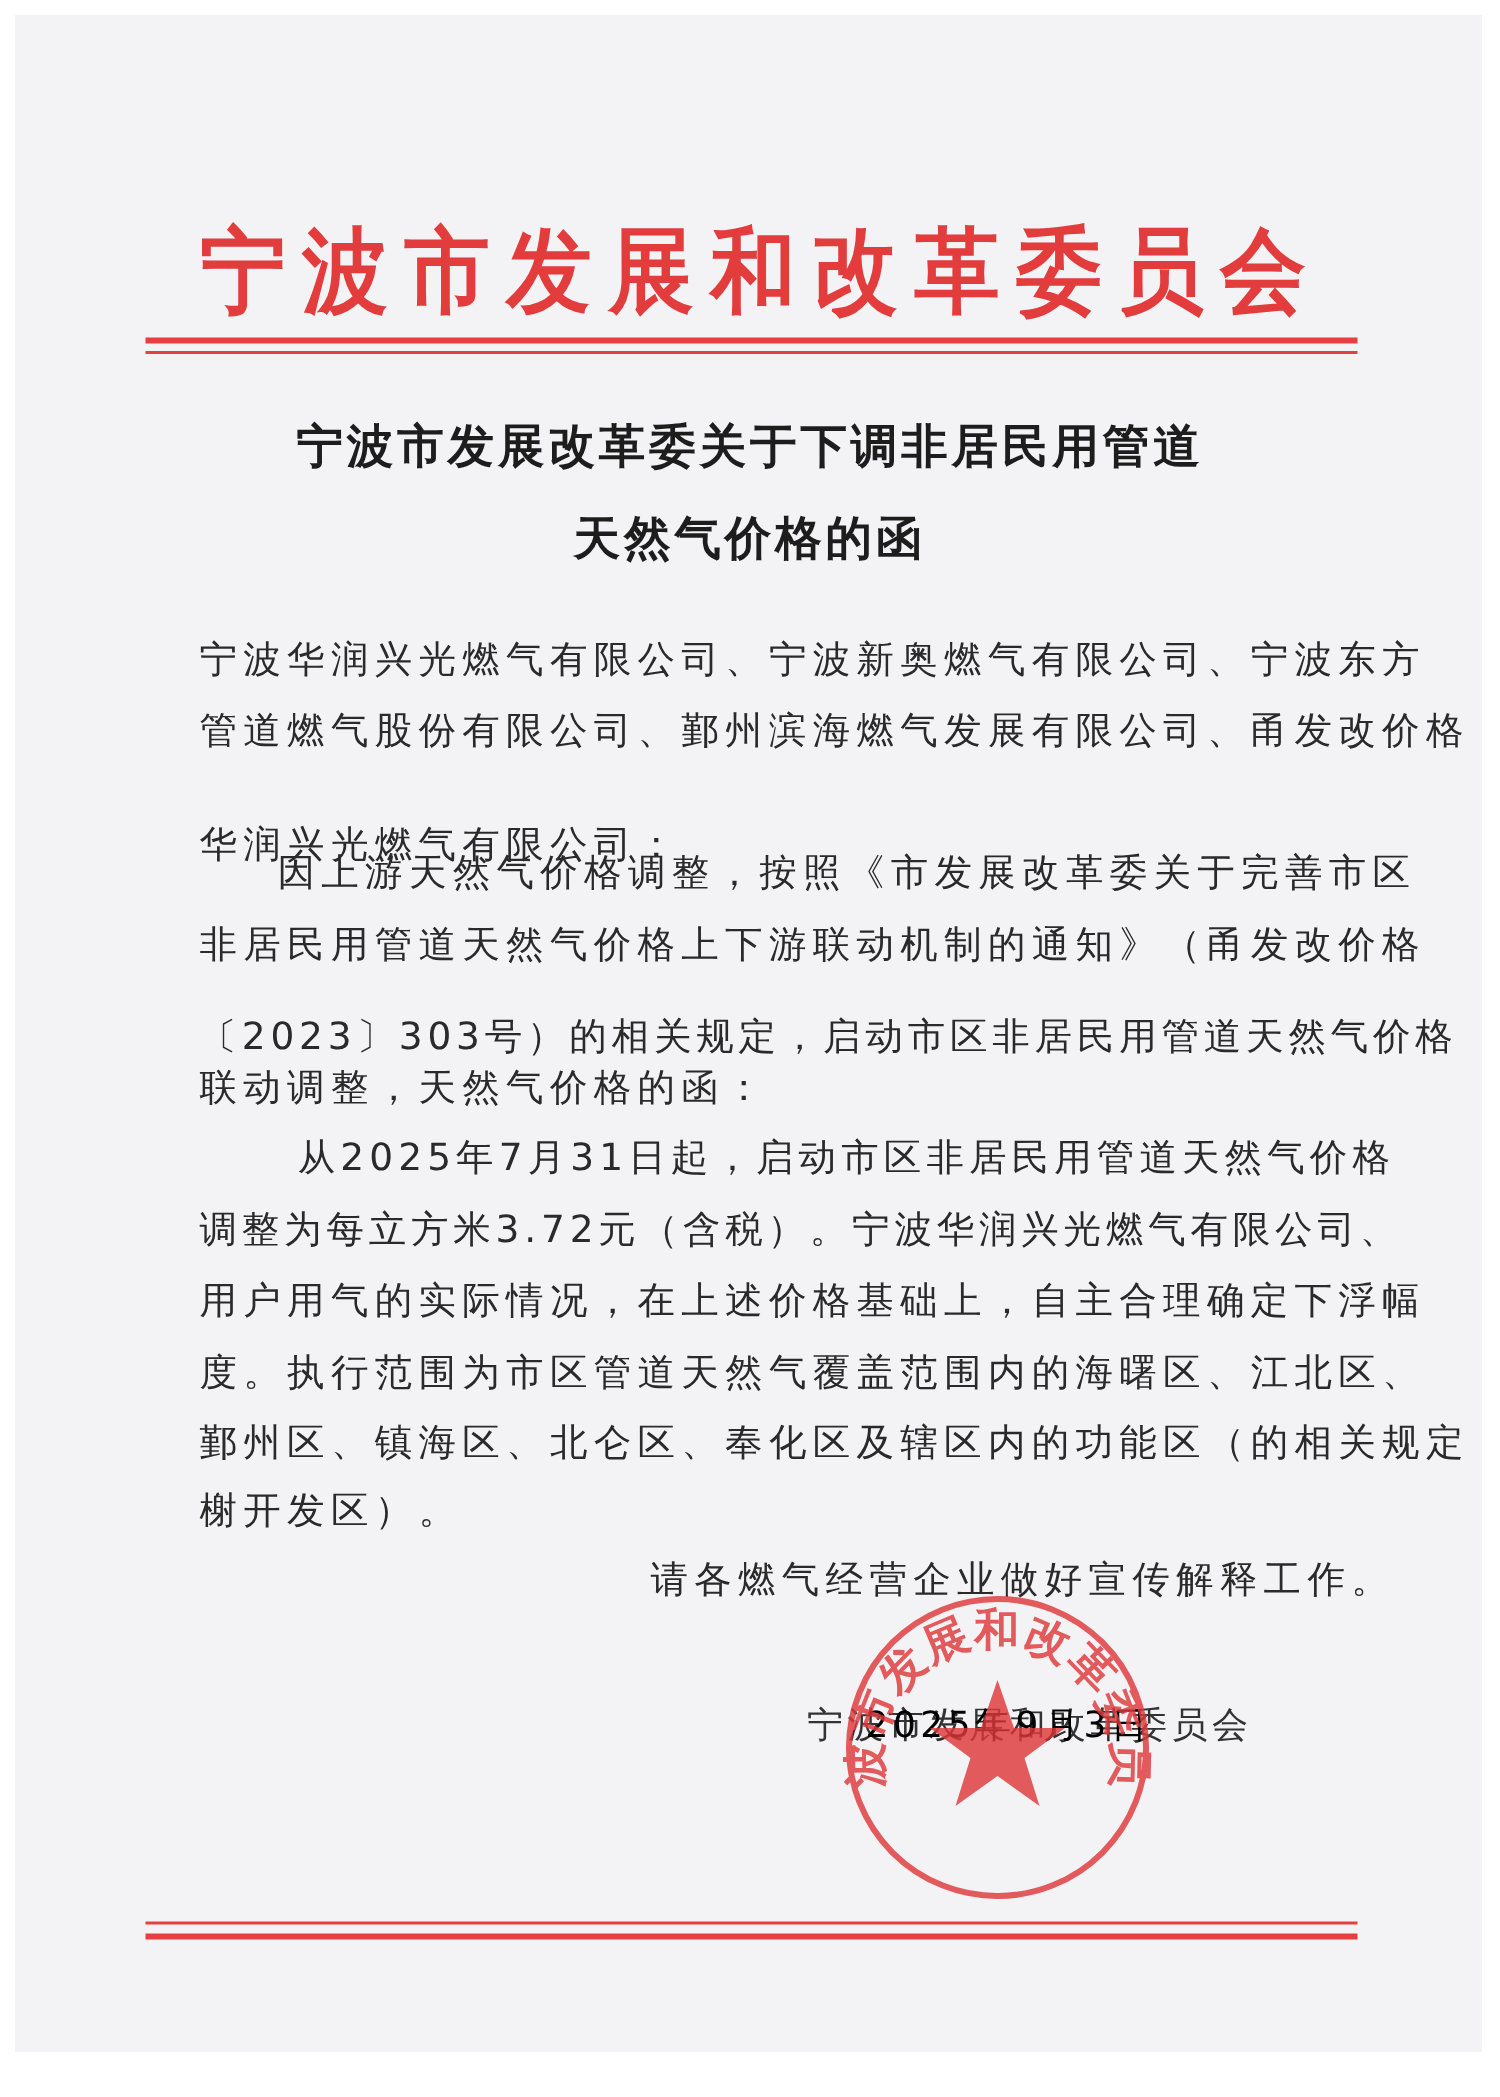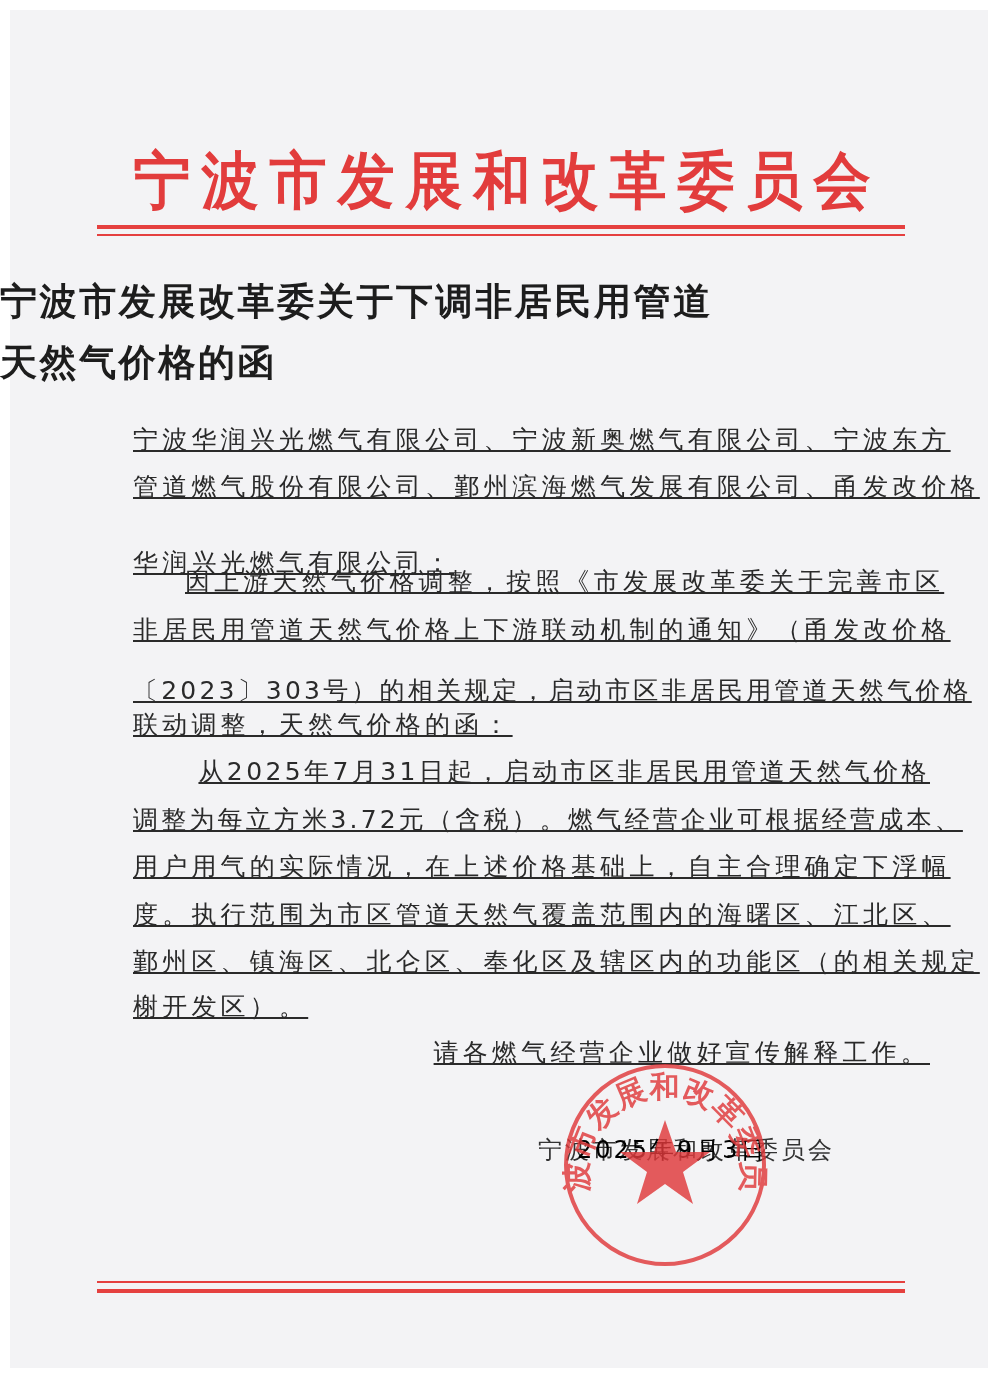--- a/index.html
+++ b/index.html
@@ -21,33 +21,32 @@
     display:inline-block; transform:scaleX(0.92); transform-origin:center;
     font-family: "DejaVu Serif", serif;
   }
   .rule { position:absolute; left:97px; width:808px; background:#e5403f; }
   .rule.h-thick { top:225px; height:4px; }
   .rule.h-thin  { top:234px; height:2px; }
   .rule.f-thin  { top:1281px; height:2px; }
   .rule.f-thick { top:1289px; height:4px; }
 
   .doc-title {
-    position:absolute; left:0; width:1000px; text-align:left;
-    color:#1d1d1d; font-weight:bold; font-size:37px; line-height:1;
+    position:absolute; left:0; width:1000px; text-align:center;
+    color:#1d1d1d; font-weight:bold; font-size:31px; line-height:1;
     letter-spacing:2.6px; font-family:"DejaVu Serif", serif;
   }
   .doc-title.l1 { top:283px; }
   .doc-title.l2 { top:344px; }
 
   .body-line {
     position:absolute; left:133px; width:745px; height:30px;
     color:#2a2a2a; font-size:25px; line-height:30px;
     white-space:nowrap; letter-spacing:4.2px;
     font-family:"DejaVu Sans", sans-serif;
-    text-decoration:underline;
   }
   .indent { left:185px;text-align:right; }
 
   .signature {
     position:absolute; left:538px; top:1135px; font-size:24px; line-height:30px;
     color:#333; letter-spacing:3px; font-family:"DejaVu Sans", sans-serif; white-space:nowrap;
   }
   .date {
     position:absolute; left:577px; top:1135px; font-size:24px; line-height:30px;
     color:#000000; letter-spacing:3px; font-family:"DejaVu Sans", sans-serif; white-space:nowrap;
@@ -84,21 +83,21 @@
 <div class="doc-title l2">天然气价格的函</div>
 
 <div class="body-line" style="top:425px">宁波华润兴光燃气有限公司、宁波新奥燃气有限公司、宁波东方</div>
 <div class="body-line" style="top:472px">管道燃气股份有限公司、鄞州滨海燃气发展有限公司、甬发改价格</div>
 <div class="body-line" style="top:548px">华润兴光燃气有限公司：</div>
 <div class="body-line indent" style="top:567px; width:693px">因上游天然气价格调整，按照《市发展改革委关于完善市区</div>
 <div class="body-line" style="top:615px">非居民用管道天然气价格上下游联动机制的通知》（甬发改价格</div>
 <div class="body-line" style="top:676px; letter-spacing:3.2px">〔2023〕303号）的相关规定，启动市区非居民用管道天然气价格</div>
 <div class="body-line" style="top:710px">联动调整，天然气价格的函：</div>
 <div class="body-line indent" style="top:757px; letter-spacing:3.4px">从2025年7月31日起，启动市区非居民用管道天然气价格</div>
-<div class="body-line" style="top:805px; letter-spacing:3.2px">调整为每立方米3.72元（含税）。燃气经营企业可根据经营成本、</div>
+<div class="body-line" style="top:805px; letter-spacing:3.2px">调整为每立方米3.72元（含税）。宁波华润兴光燃气有限公司、</div>
 <div class="body-line" style="top:852px">用户用气的实际情况，在上述价格基础上，自主合理确定下浮幅</div>
 <div class="body-line" style="top:900px">度。执行范围为市区管道天然气覆盖范围内的海曙区、江北区、</div>
 <div class="body-line" style="top:947px">鄞州区、镇海区、北仑区、奉化区及辖区内的功能区（的相关规定</div>
 <div class="body-line" style="top:992px">榭开发区）。</div>
 <div class="body-line indent" style="top:1038px">请各燃气经营企业做好宣传解释工作。</div>
 
 <div class="signature">宁波市发展和改革委员会</div>
 <div class="date">2025年9月3日</div>
 
 <svg class="stamp" viewBox="0 0 206 206">

